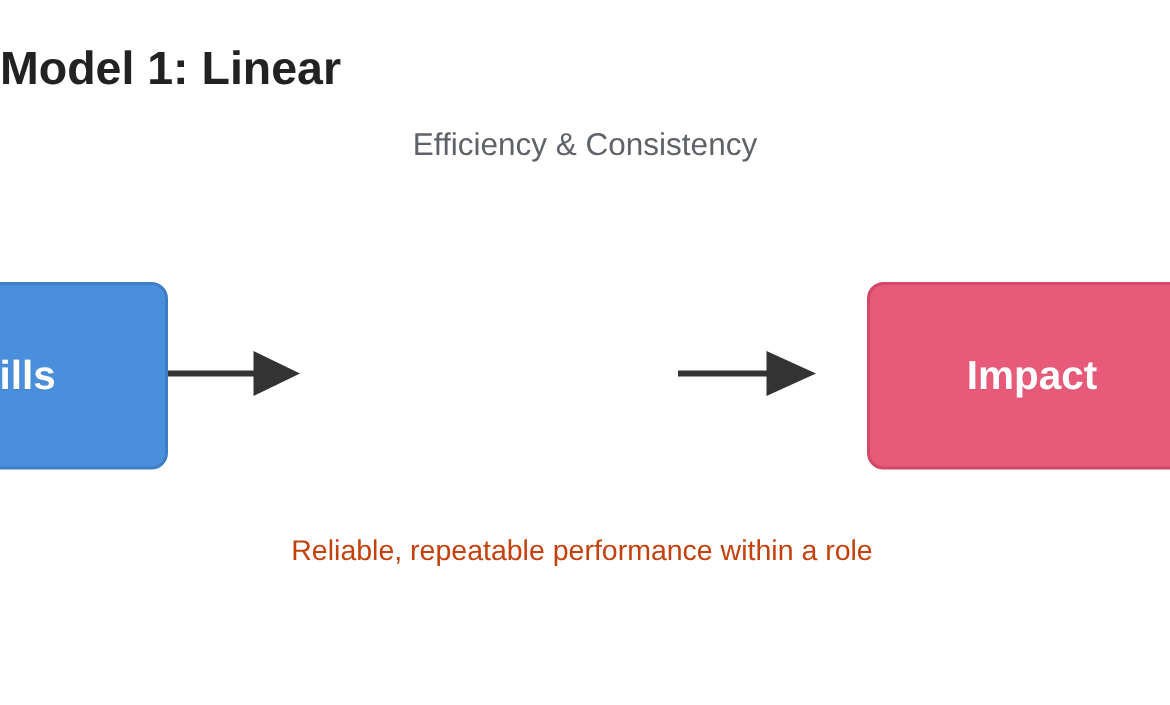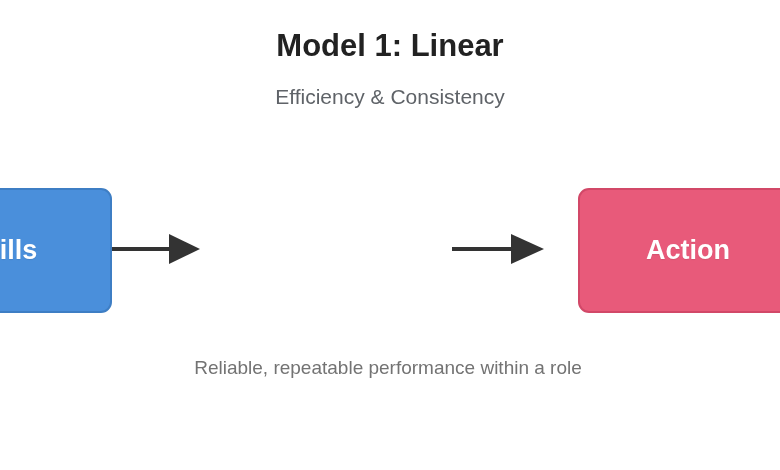--- a/index.html
+++ b/index.html
@@ -20,21 +20,20 @@
     background: #ffffff;
     overflow: hidden;
   }
 
   
   #title {
     position: absolute;
     top: 28px;
     left: 0;
     width: 780px;
-    text-align: center;
     font-size: 31px;
     font-weight: bold;
     color: #222222;
     letter-spacing: 0px;
     white-space: nowrap;
   }
   #subtitle {
     position: absolute;
     top: 85px;
     left: 0;
@@ -99,21 +98,21 @@
   #arrow-2 { left: 452px; width: 126px; }
 
   
   #caption {
     position: absolute;
     top: 357px;
     left: 0;
     width: 776px;
     text-align: center;
     font-size: 19px;
-    color: #737373;
+    color: #c2410c;
     white-space: nowrap;
   }
 </style>
 </head>
 <body>
 
 <div id="canvas">
 
   <div id="title">Model 1: Linear</div>
 
@@ -132,18 +131,18 @@
 
 
   <div class="arrow" id="arrow-2">
     <svg width="126" height="42" viewBox="0 0 126 42" xmlns="http://www.w3.org/2000/svg">
       <line x1="0" y1="21" x2="64" y2="21" stroke="#333333" stroke-width="4"></line>
       <polygon points="59,6 92,21 59,36" fill="#333333"></polygon>
     </svg>
   </div>
 
   <div class="node" id="node-impact">
-    <span class="node-label">Action</span>
+    <span class="node-label">Impact</span>
   </div>
 
   <div id="caption">Reliable, repeatable performance within a role</div>
 
 </div>
 
 </body></html>

